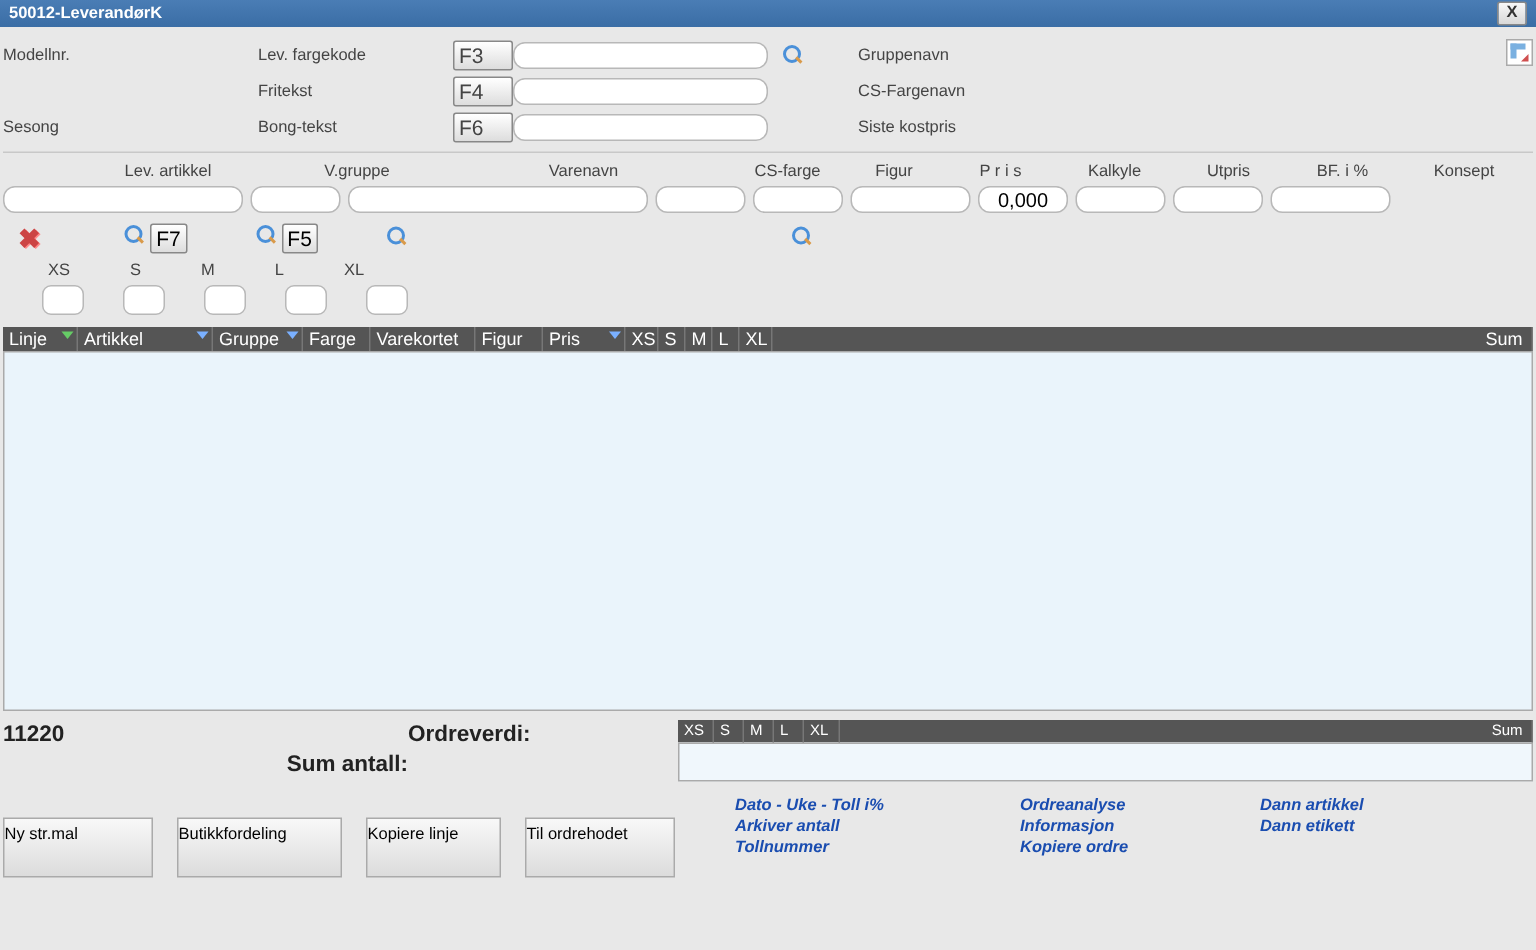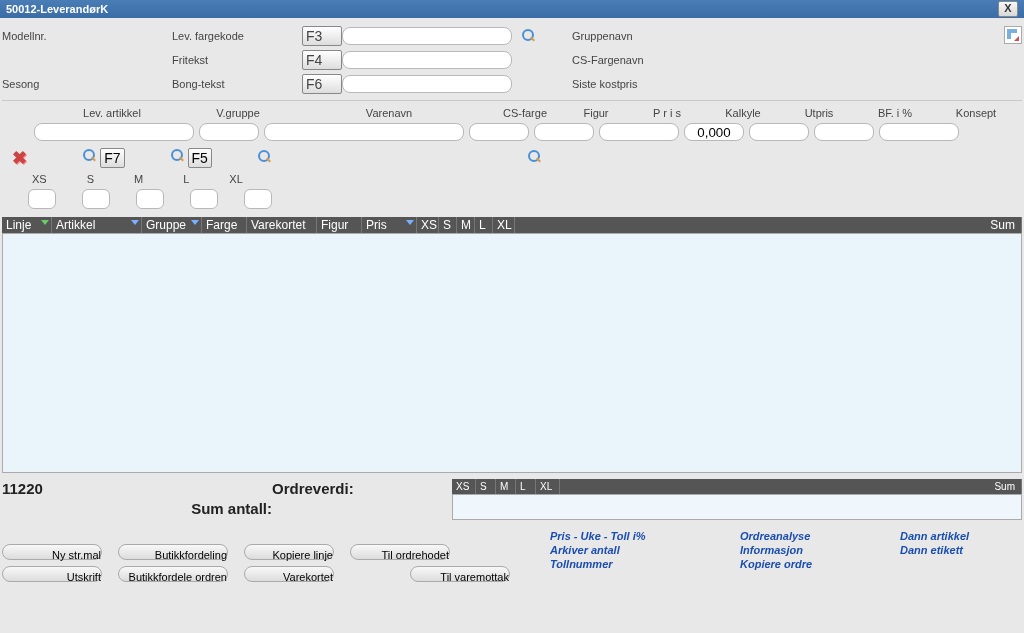--- a/index.html
+++ b/index.html
@@ -121,21 +121,20 @@
   gap: 6px;
   text-align: center;
   color: #444;
   font-size: 11px;
   margin: 4px 0 4px 40px;
 }
 .row2-inputs {
   display: grid;
   grid-template-columns: 160px 60px 200px 60px 60px 80px 60px 60px 60px 80px;
   gap: 5px;
-  margin-left: 32px;
 }
 .r2inp {
   border: 1px solid #b8b8b8;
   border-radius: 8px;
   height: 18px;
   padding: 0 6px;
   background: #fff;
   text-align: center;
 }
 .icon-row {
@@ -252,24 +251,24 @@
   height: 26px;
 }
 .btns {
   display: flex;
   gap: 16px;
   margin-top: 14px;
 }
 .btn {
   background: linear-gradient(#f8f8f8,#dcdcdc);
   border: 1px solid #aaa;
-  border-radius: 10px;
-  height: 16px;
+  border-radius: 0;
+  height: 40px;
   line-height: 20px;
-  text-align: right;
+  text-align: left;
   font-size: 11px;
   cursor: pointer;
 }
 .btn-sm { width: 100px; }
 .btn-md { width: 110px; }
 .btn-lg { width: 90px; }
 .links {
   display: grid;
   grid-template-columns: 160px 130px 120px;
   gap: 2px 30px;
@@ -412,29 +411,23 @@
     </div>
 
     <div class="bottom-row">
       <div>
         <div class="btns">
           <div class="btn btn-sm">Ny str.mal</div>
           <div class="btn btn-md">Butikkfordeling</div>
           <div class="btn btn-lg">Kopiere linje</div>
           <div class="btn btn-sm" style="">Til ordrehodet</div>
         </div>
-        <div class="btns" style="margin-top:6px">
-          <div class="btn btn-sm">Utskrift</div>
-          <div class="btn btn-md">Butikkfordele ordren</div>
-          <div class="btn btn-lg">Varekortet</div>
-          <div class="btn btn-sm" style="margin-left:60px">Til varemottak</div>
-        </div>
       </div>
       <div class="links">
-        <span>Pris - Uke - Toll i%</span>
+        <span>Dato - Uke - Toll i%</span>
         <span>Ordreanalyse</span>
         <span>Dann artikkel</span>
         <span>Arkiver antall</span>
         <span>Informasjon</span>
         <span>Dann etikett</span>
         <span>Tollnummer</span>
         <span>Kopiere ordre</span>
       </div>
     </div>
   </div>

